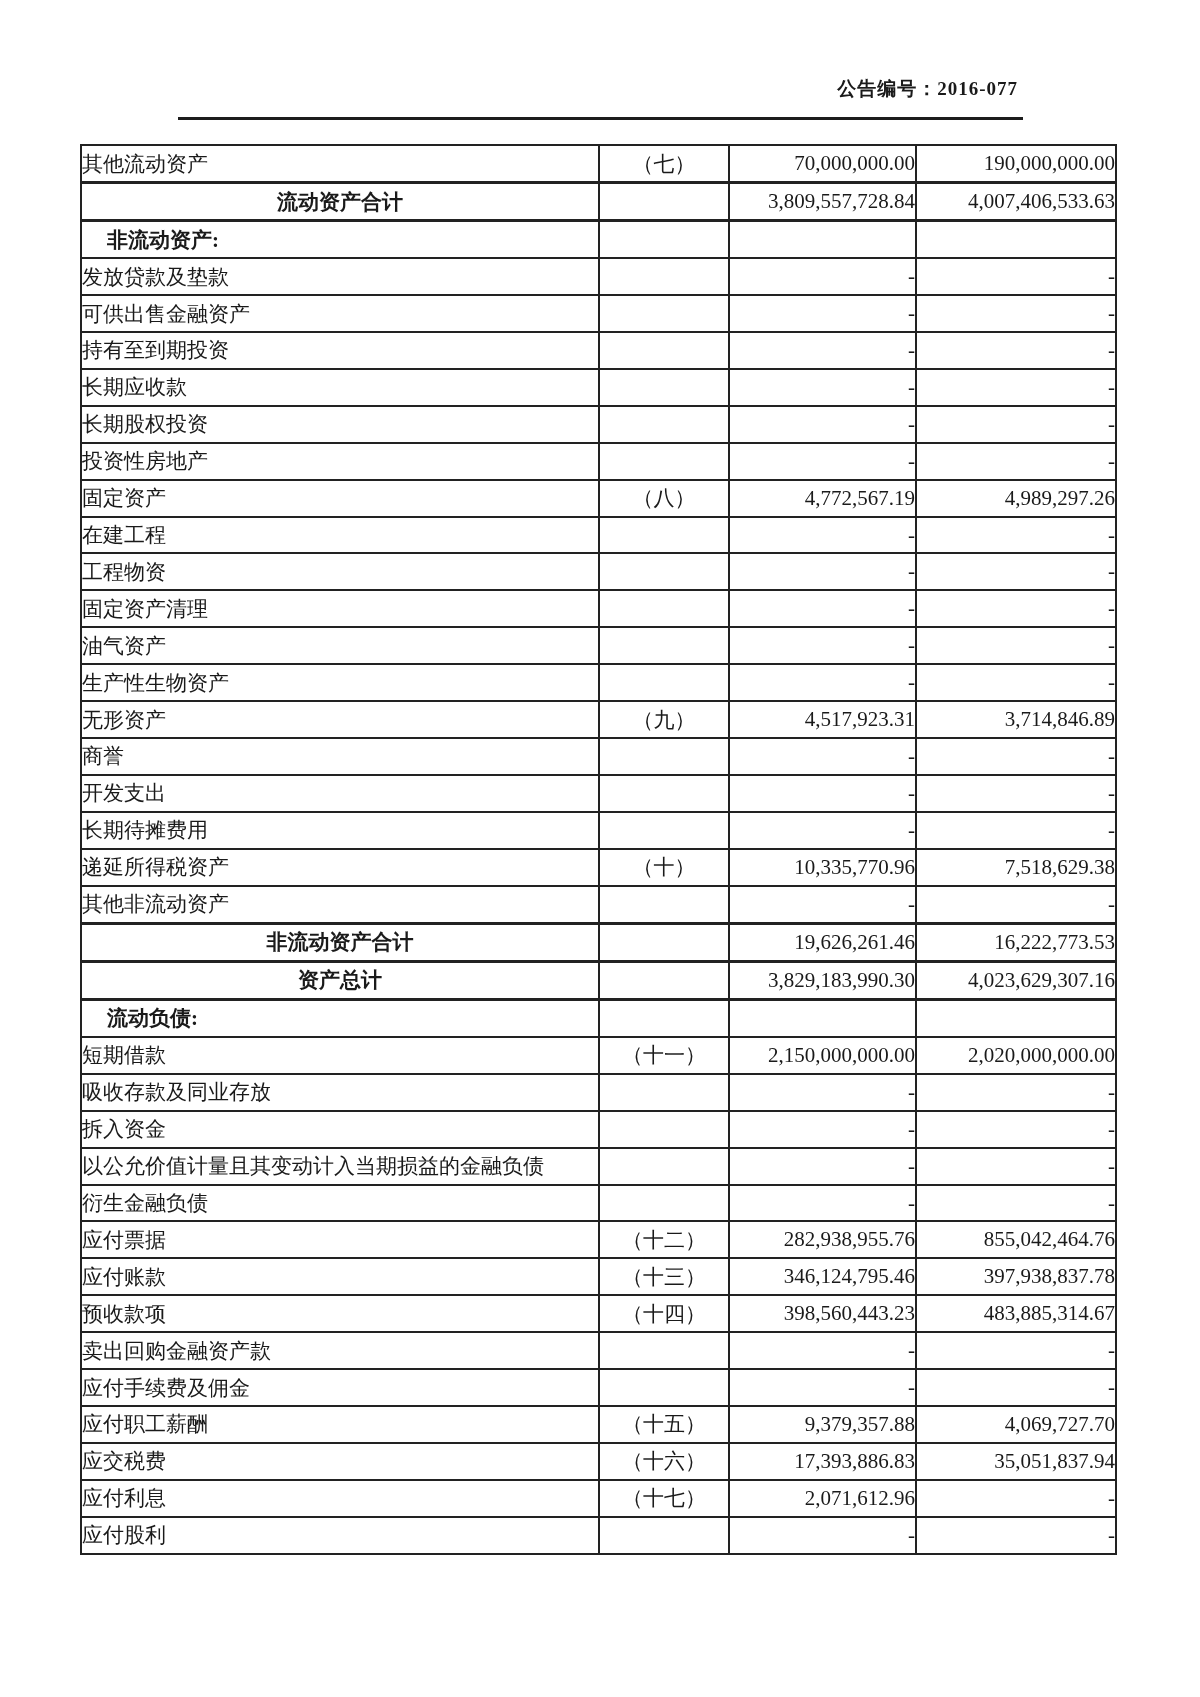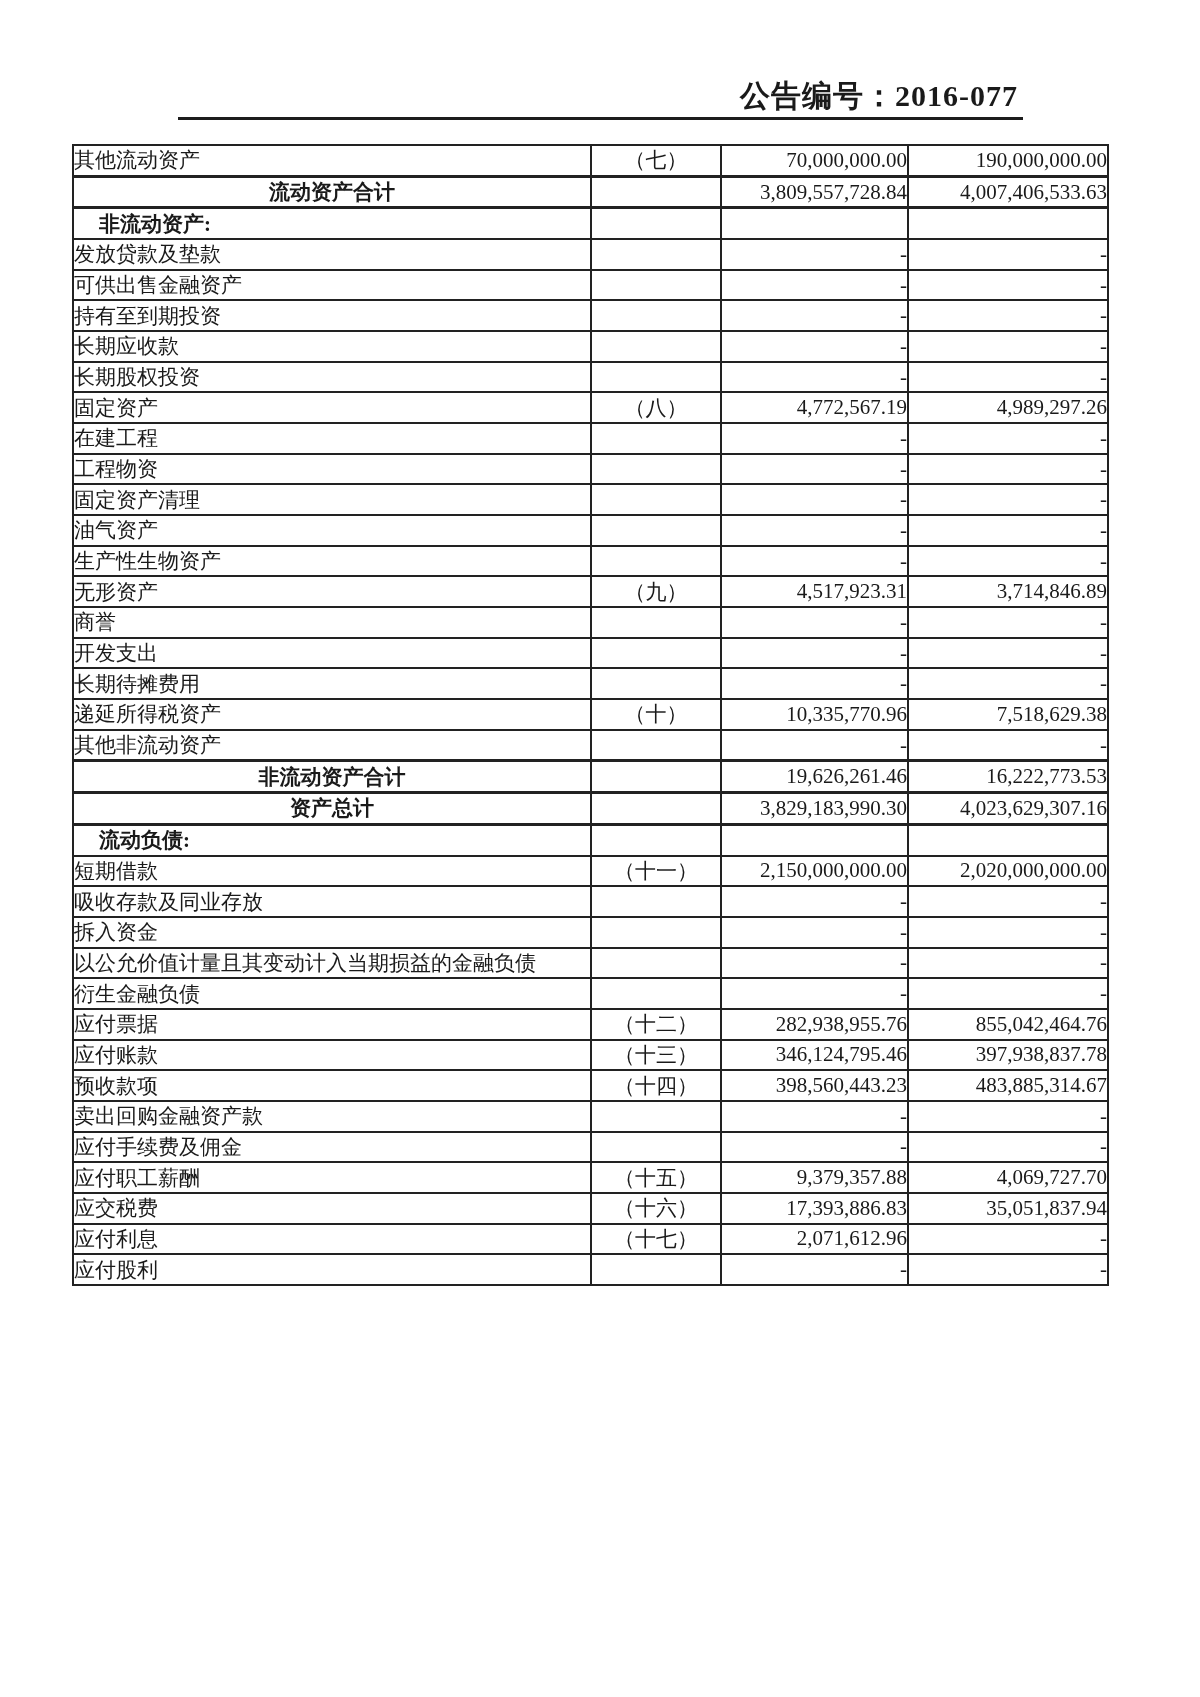--- a/index.html
+++ b/index.html
@@ -13,39 +13,39 @@
     height: 1697px;
     background: #ffffff;
     font-family: "Liberation Serif", "DejaVu Serif", serif;
     color: #1a1a1a;
     overflow: hidden;
   }
   .notice-number {
     position: absolute;
     top: 76px;
     right: 182px;
-    font-size: 30px;
+    font-size: 19px;
     font-weight: bold;
     letter-spacing: 1px;
     white-space: nowrap;
   }
   .header-rule {
     position: absolute;
     left: 178px;
     top: 117px;
     width: 845px;
     height: 3px;
     background: #1d1d1d;
   }
   table.balance-sheet {
     position: absolute;
-    left: 72px;
+    left: 80px;
     top: 144px;
     width: 1035px;
-    height: 1142px;
+    height: 1411px;
     border-collapse: collapse;
     table-layout: fixed;
   }
   table.balance-sheet td {
     border: 2px solid #222222;
     font-size: 21px;
     padding: 0;
     vertical-align: middle;
     overflow: hidden;
     white-space: nowrap;
@@ -133,20 +133,26 @@
           <td class="c-cur">-</td>
           <td class="c-prev">-</td>
         </tr>
         <tr class="item">
           <td class="c-name">长期股权投资</td>
           <td class="c-note"></td>
           <td class="c-cur">-</td>
           <td class="c-prev">-</td>
         </tr>
         <tr class="item">
+          <td class="c-name">投资性房地产</td>
+          <td class="c-note"></td>
+          <td class="c-cur">-</td>
+          <td class="c-prev">-</td>
+        </tr>
+        <tr class="item">
           <td class="c-name">固定资产</td>
           <td class="c-note">（八）</td>
           <td class="c-cur">4,772,567.19</td>
           <td class="c-prev">4,989,297.26</td>
         </tr>
         <tr class="item">
           <td class="c-name">在建工程</td>
           <td class="c-note"></td>
           <td class="c-cur">-</td>
           <td class="c-prev">-</td>

